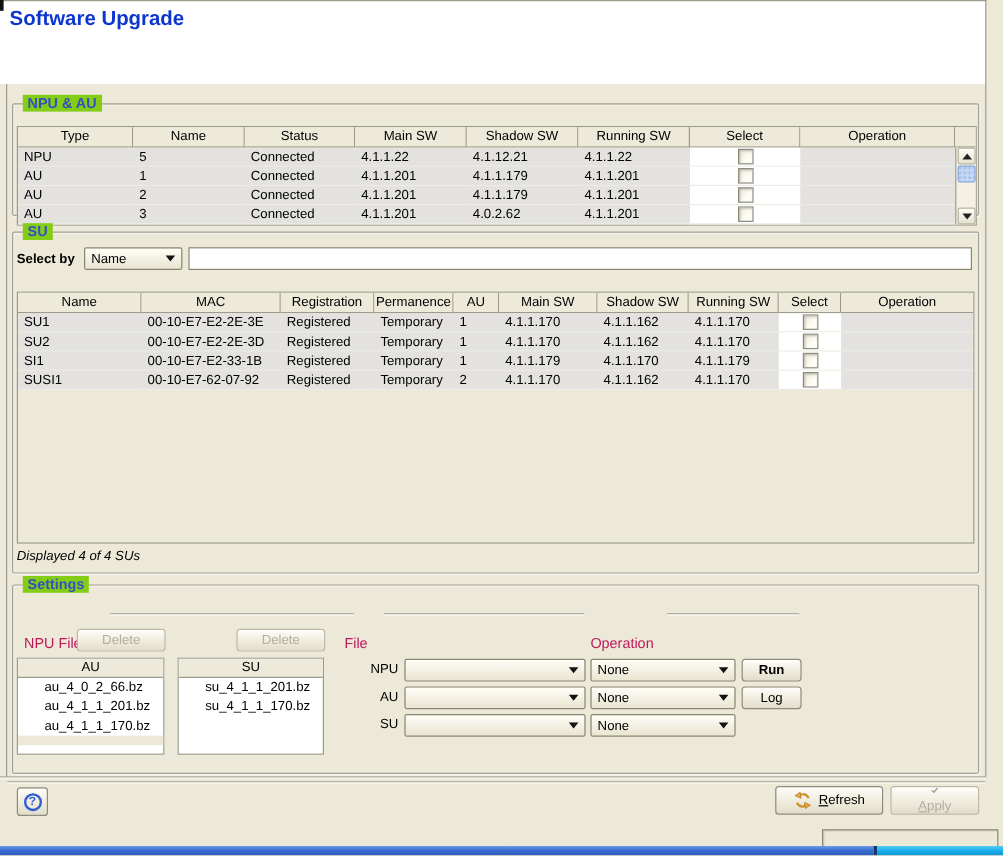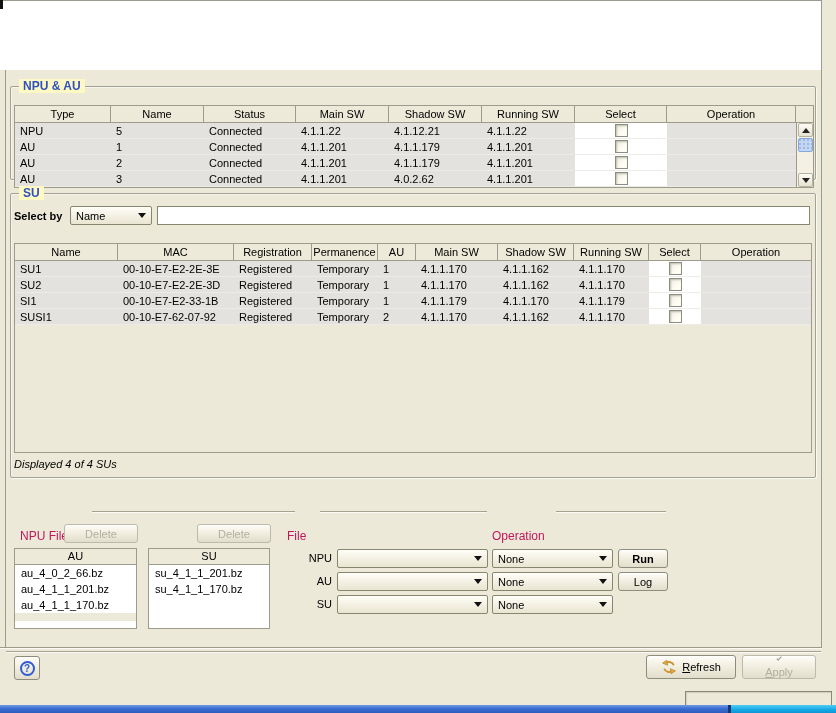--- a/index.html
+++ b/index.html
@@ -18,21 +18,21 @@
   .left-border { left:5px; top:70px; width:1px; height:577px; background:#9d9b8e; }
   .bottom-border { left:0; top:647px; width:822px; height:2px;
     border-top:1px solid #9d9b8e; border-bottom:1px solid #fbfaf4; }
 
   .white-header { left:0; top:1px; width:821px; height:69px; background:#ffffff; }
   .page-title { left:8px; top:6px; font-size:17px; font-weight:bold; color:#0d36d0; letter-spacing:0; }
 
   
   .group { border:1px solid #a3a094; border-radius:2px;
     box-shadow:1px 1px 0 rgba(255,255,255,.75), inset 1px 1px 0 rgba(255,255,255,.55); }
-  .legend { position:absolute; top:-8px; left:8px; padding:0 4px; background:#fef9c3;
+  .legend { position:absolute; top:-8px; left:8px; padding:0 4px; background:#84cc16;
     font-size:12px; font-weight:bold; color:#3151c1; line-height:14px; }
 
   
   .xtable { border:1px solid #9d9b8e; background:#ece9d8; }
   .thead { display:flex; height:17px; }
   .th { background:#edead9; border-right:1px solid #9d9b8e; border-bottom:1px solid #9d9b8e;
     text-align:center; line-height:16px; overflow:hidden; white-space:nowrap; }
   .th:last-child { border-right:none; }
   .trow { display:flex; height:16px; }
   .td { background:#e4e2df; line-height:16px; padding-left:5px; overflow:hidden;
@@ -77,21 +77,21 @@
   .btn-label { display:inline-block; }
   .u::first-letter { text-decoration:underline; }
 
   
   .sec-label { font-size:12px; font-weight:normal; color:#be185d;margin-top:24px; }
   .etch-line { height:2px; border-top:1px solid #a3a094; border-bottom:1px solid #fbfaf4; }
 
   .filelist { border:1px solid #9d9b8e; background:#fff; }
   .filelist .hdr { height:16px; background:#edead9; border-bottom:1px solid #9d9b8e;
     text-align:center; line-height:15px; }
-  .filelist .item { height:16px; line-height:16px; padding-left:6px; white-space:nowrap; overflow:hidden; }
+  .filelist .item { height:16px; line-height:16px; padding-left:6px; white-space:nowrap; overflow:hidden;margin-left:16px; }
   .list-gap { height:8px; background:#ece9d8; }
 
   .row-label { text-align:right; line-height:19px; }
 
   .help-q { width:15px; height:15px; border:2px solid #2f5bd5; border-radius:50%;
     color:#2f5bd5; font-weight:bold; font-size:10px; line-height:11px; text-align:center; }
 
   .status-inset { border:1px solid #8a8878; background:#ece9d8; box-shadow:inset 1px 1px 1px rgba(0,0,0,.12); }
 
   .taskbar-left { left:0; top:705px; width:728px; height:8px;
@@ -105,20 +105,21 @@
 
 <div class="screen">
 
   <div class="abs white-header"></div>
   <div class="abs top-line"></div>
   <div class="abs right-border"></div>
   <div class="abs left-border"></div>
   <div class="abs bottom-border"></div>
   <div class="abs black-mark"></div>
 
+  <div class="abs page-title">Software Upgrade</div>
 
   <div class="abs group" style="left:10px; top:86px; width:806px; height:94px;">
     <div class="legend">NPU &amp; AU</div>
   </div>
 
   <div class="abs xtable" style="left:14px; top:105px; width:800px; height:83px;">
     <div class="thead">
       <div class="th c0">Type</div>
       <div class="th c1">Name</div>
       <div class="th c2">Status</div>
@@ -269,20 +270,23 @@
         <div class="td d8 sel">
             <span class="cb"></span>
           </div>
         <div class="td d9"></div>
       </div>
     </div>
   </div>
 
   <div class="abs" style="left:14px; top:458px;font-style:italic;">Displayed 4 of 4 SUs</div>
 
+  <div class="abs group" style="left:10px; top:487px; width:806px; height:158px;">
+    <div class="legend">Settings</div>
+  </div>
 
   <div class="abs sec-label" style="left:20px; top:505px;">NPU Files</div>
   <div class="abs etch-line" style="left:92px; top:511px; width:203px;"></div>
 
   <div class="abs sec-label" style="left:287px; top:505px;">File</div>
   <div class="abs etch-line" style="left:320px; top:511px; width:167px;"></div>
 
   <div class="abs sec-label" style="left:492px; top:505px;">Operation</div>
   <div class="abs etch-line" style="left:556px; top:511px; width:110px;"></div>
 

